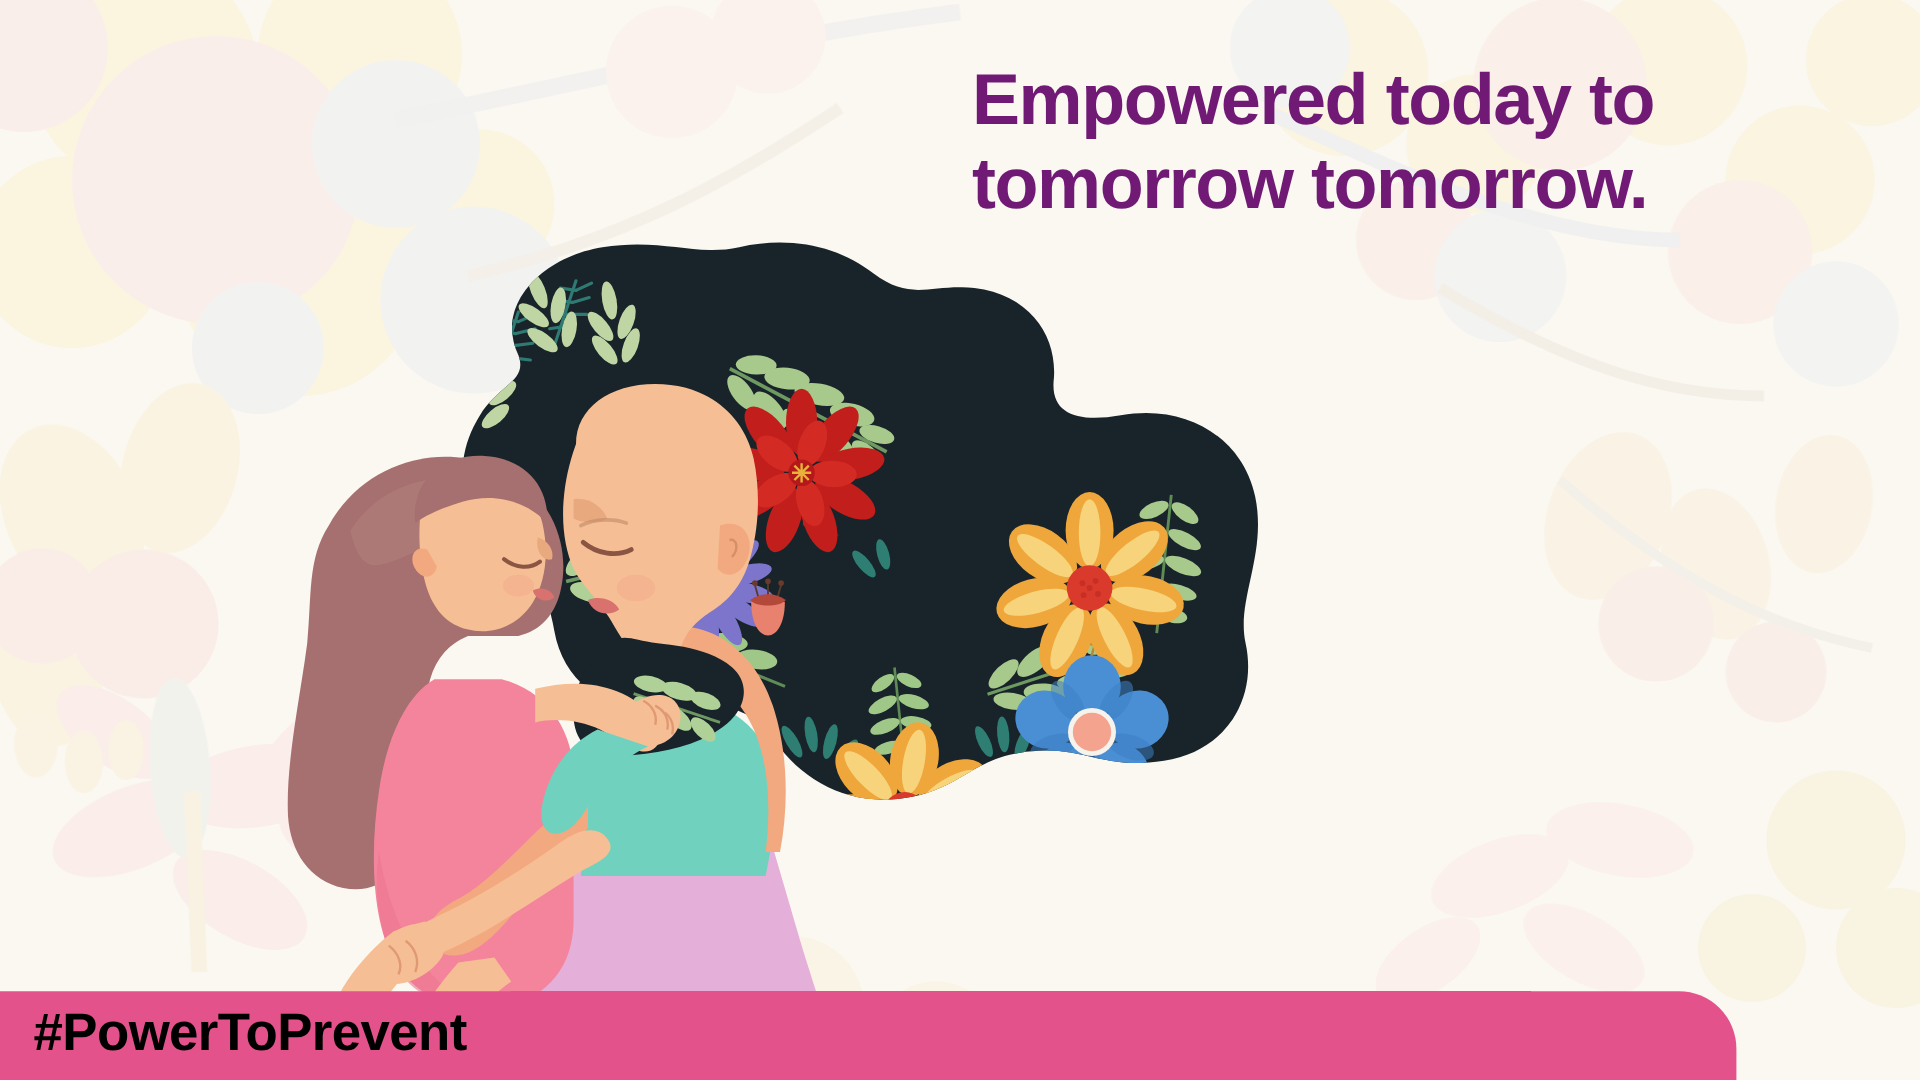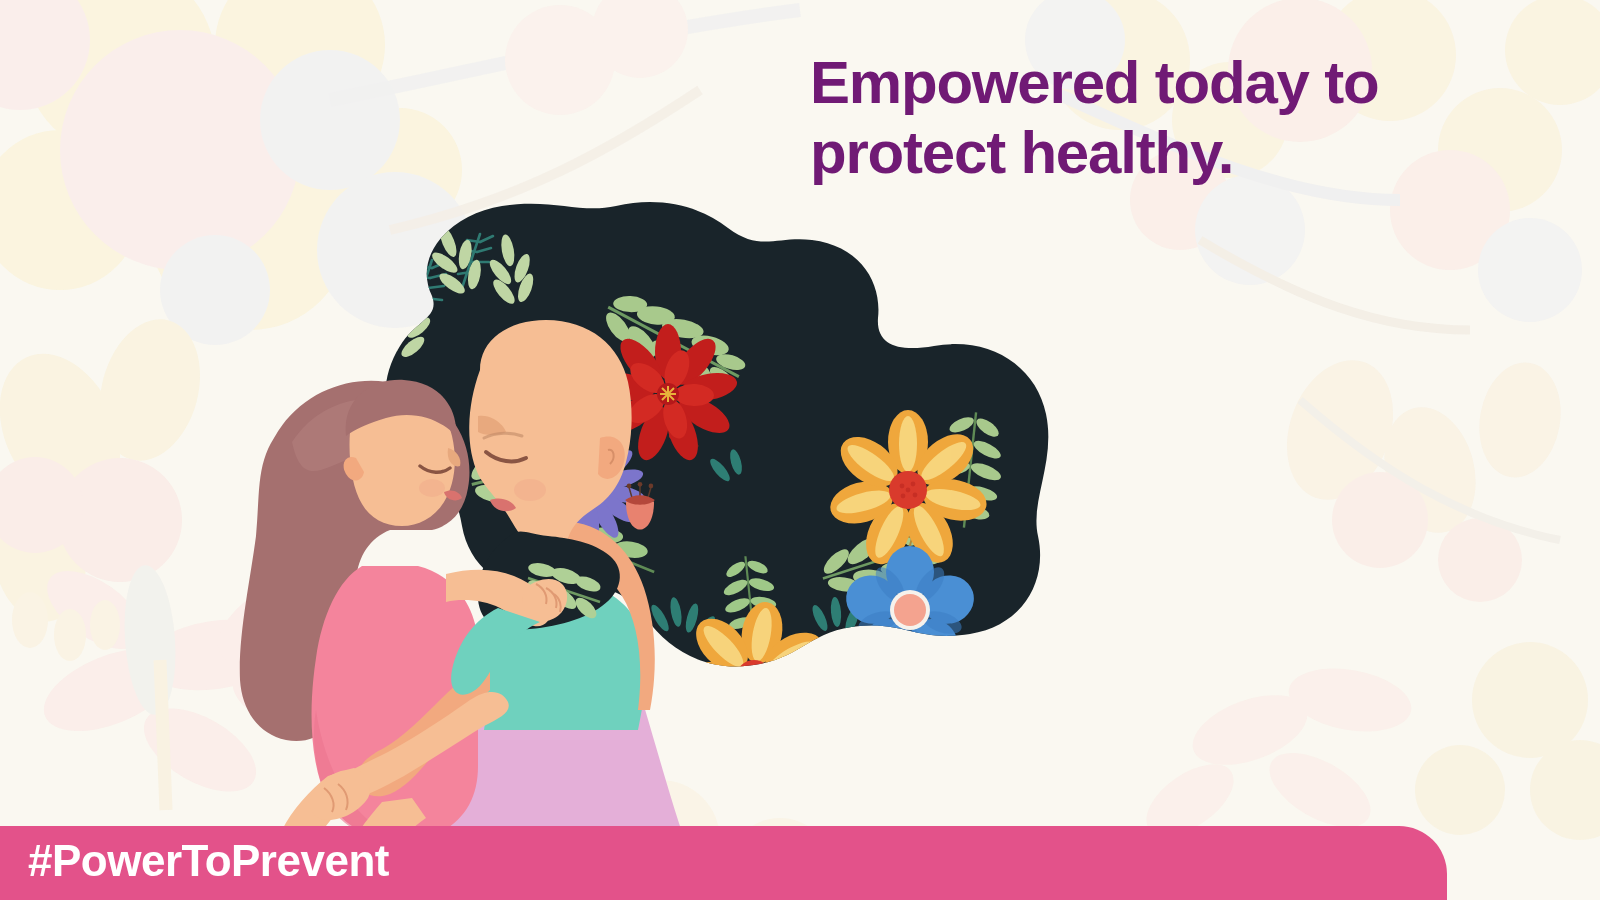--- a/index.html
+++ b/index.html
@@ -30,21 +30,21 @@
   }
   #subhead .hl { color:#0E8A5F; font-weight:bold; }
 
   
   #banner {
     position:absolute; left:0; top:826px; width:1447px; height:74px;
     background:#E3528A; border-top-right-radius:48px;
   }
   #banner-text {
     position:absolute; left:28px; top:11px;
-    font-size:44px; font-weight:bold; color:#ffffff;
+    font-size:44px; font-weight:bold; color:#000000;
     letter-spacing:-0.5px; line-height:1.1;
   }
 </style>
 </head>
 <body>
 
 <div id="stage">
 
   <svg id="bg-watermark" viewBox="0 0 1600 900" preserveAspectRatio="none">
     <rect x="0" y="0" width="1600" height="900" fill="#FAF8F1"></rect>
@@ -1022,21 +1022,21 @@
       <path d="M264 618 C 272 624, 276 634, 272 642"></path>
       <path d="M278 614 C 286 620, 290 630, 286 640"></path>
     </g>
 
     <path d="M438 438 C 414 450, 398 472, 392 500 C 388 520, 398 530, 412 522
              C 424 516, 430 500, 440 486 C 452 470, 466 458, 480 452 Z" fill="#6FD1BE"></path>
   </svg>
 
   <div id="headline">
     <div>Empowered today to</div>
-    <div>protect healthy.</div>
+    <div>tomorrow tomorrow.</div>
   </div>
 
 
   <div id="banner">
     <div id="banner-text">#PowerToPrevent</div>
   </div>
 
 </div>
 
 </body></html>

